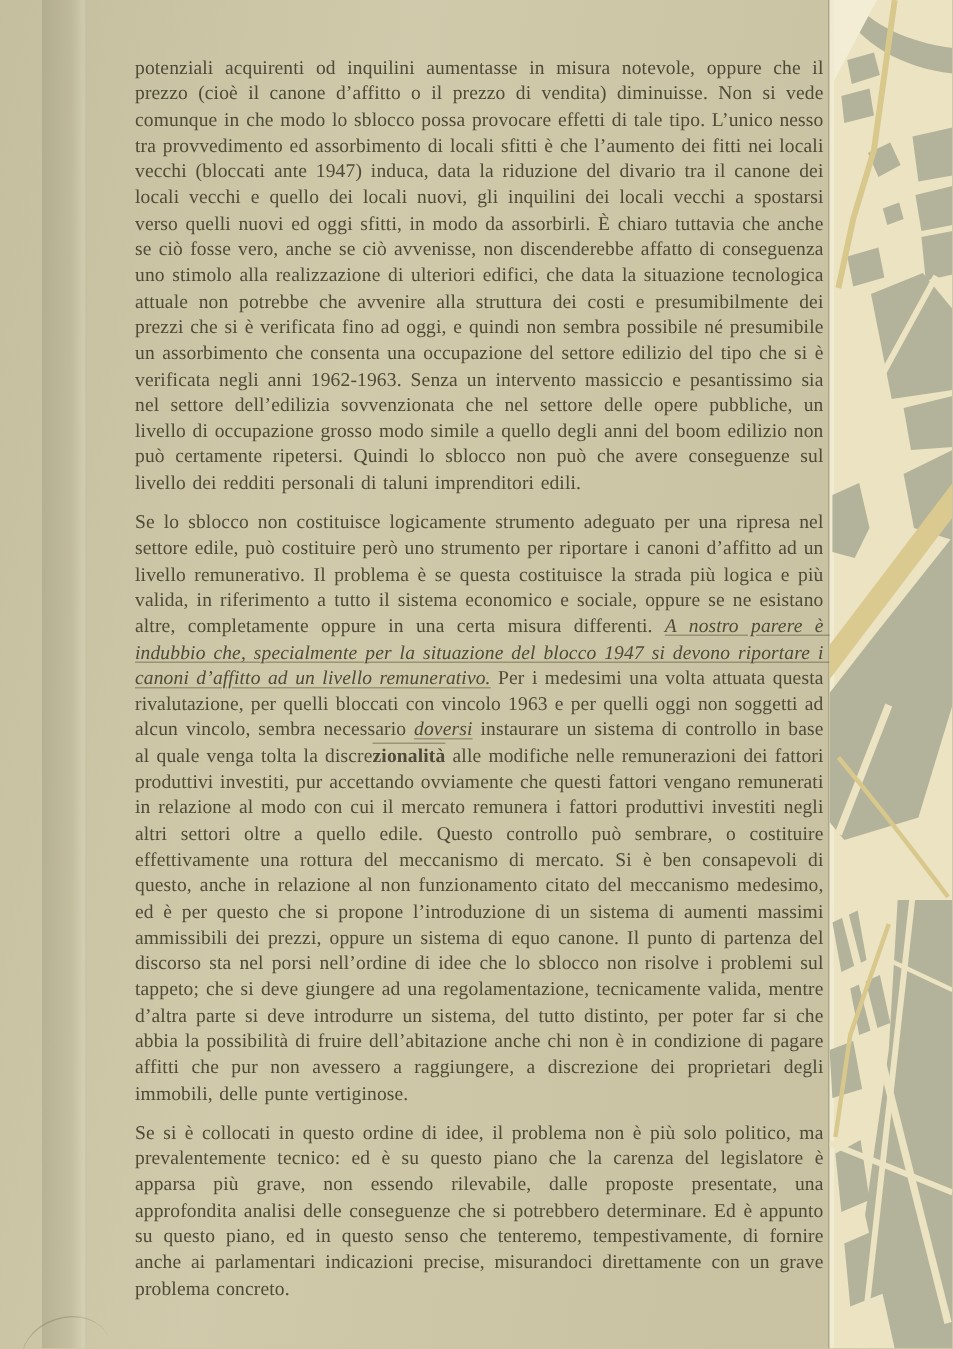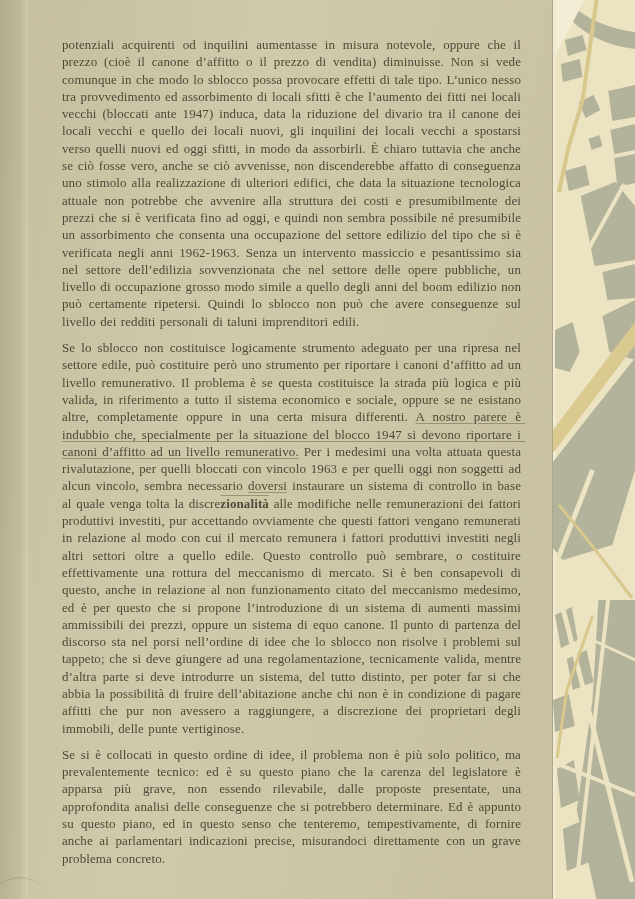--- a/index.html
+++ b/index.html
@@ -2,21 +2,21 @@
 <html lang="it"><head>
 <meta charset="utf-8">
 <style>
   html,body{margin:0;padding:0;}
   body{
     width:635px;height:899px;overflow:hidden;position:relative;
     background:#cdc7a7;
     background-image:linear-gradient(100deg, rgba(60,55,35,.06), rgba(255,255,245,.05) 35%, rgba(60,55,35,.03) 80%);
     font-family:"Liberation Serif","DejaVu Serif",serif;
   }
-  .page{position:absolute;inset:0;}
+  .page{position:absolute;inset:0;margin-left:28px;}
   .left-shade{
     position:absolute;left:0;top:0;width:30px;height:100%;
     background:linear-gradient(to right, rgba(70,64,40,.14), rgba(70,64,40,.06) 65%, rgba(255,255,248,.14) 93%, rgba(70,64,40,.04));
     pointer-events:none;
   }
   .bottom-curl{
     position:absolute;left:-14px;bottom:-26px;width:60px;height:46px;
     border-top:1px solid rgba(90,84,58,.25);border-radius:50%;
     transform:rotate(-18deg);pointer-events:none;
   }
@@ -25,20 +25,21 @@
     color:#4f4938;font-size:13px;line-height:17.3px;
     text-align:justify;word-spacing:1px;letter-spacing:.1px;
   }
   .text-block p{margin:0 0 9px 0;}
   .seg{white-space:pre-wrap;}
   .mark-underline{
     text-decoration:underline;
     text-decoration-color:rgba(104,96,64,.5);
     text-decoration-thickness:1px;
     text-underline-offset:2px;
+    font-style:italic;
   }
   .mark-overline{
     text-decoration:overline;
     text-decoration-color:rgba(104,96,64,.5);
     text-decoration-thickness:1px;
     font-weight:bold;
   }
   .map-strip{
     position:absolute;right:0;top:0;width:82px;height:899px;
     border-left:1px solid rgba(120,114,85,.35);

